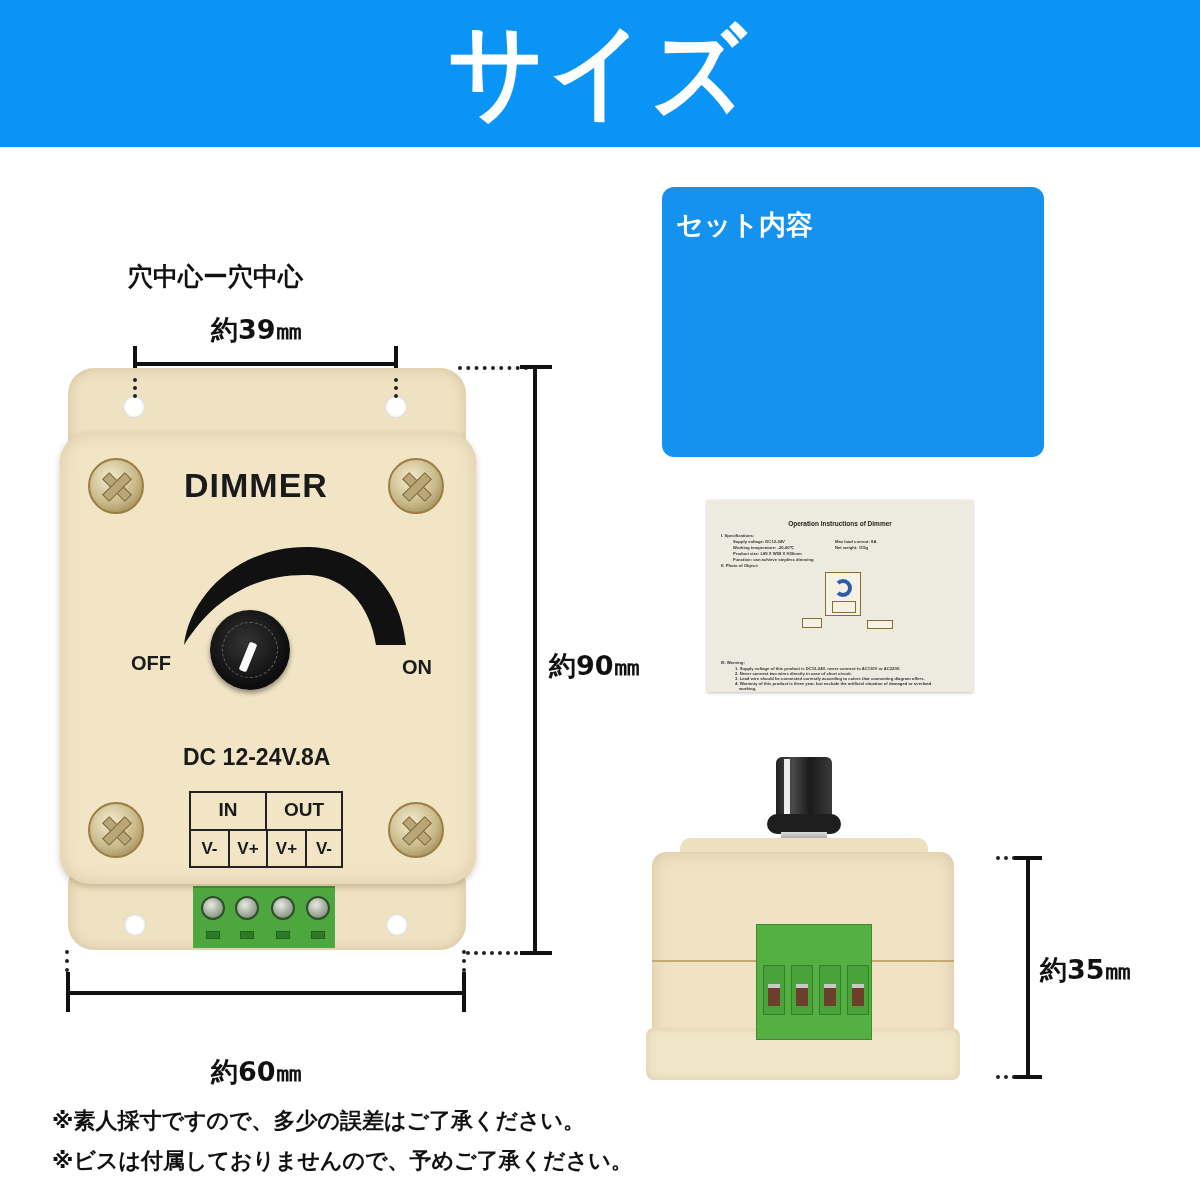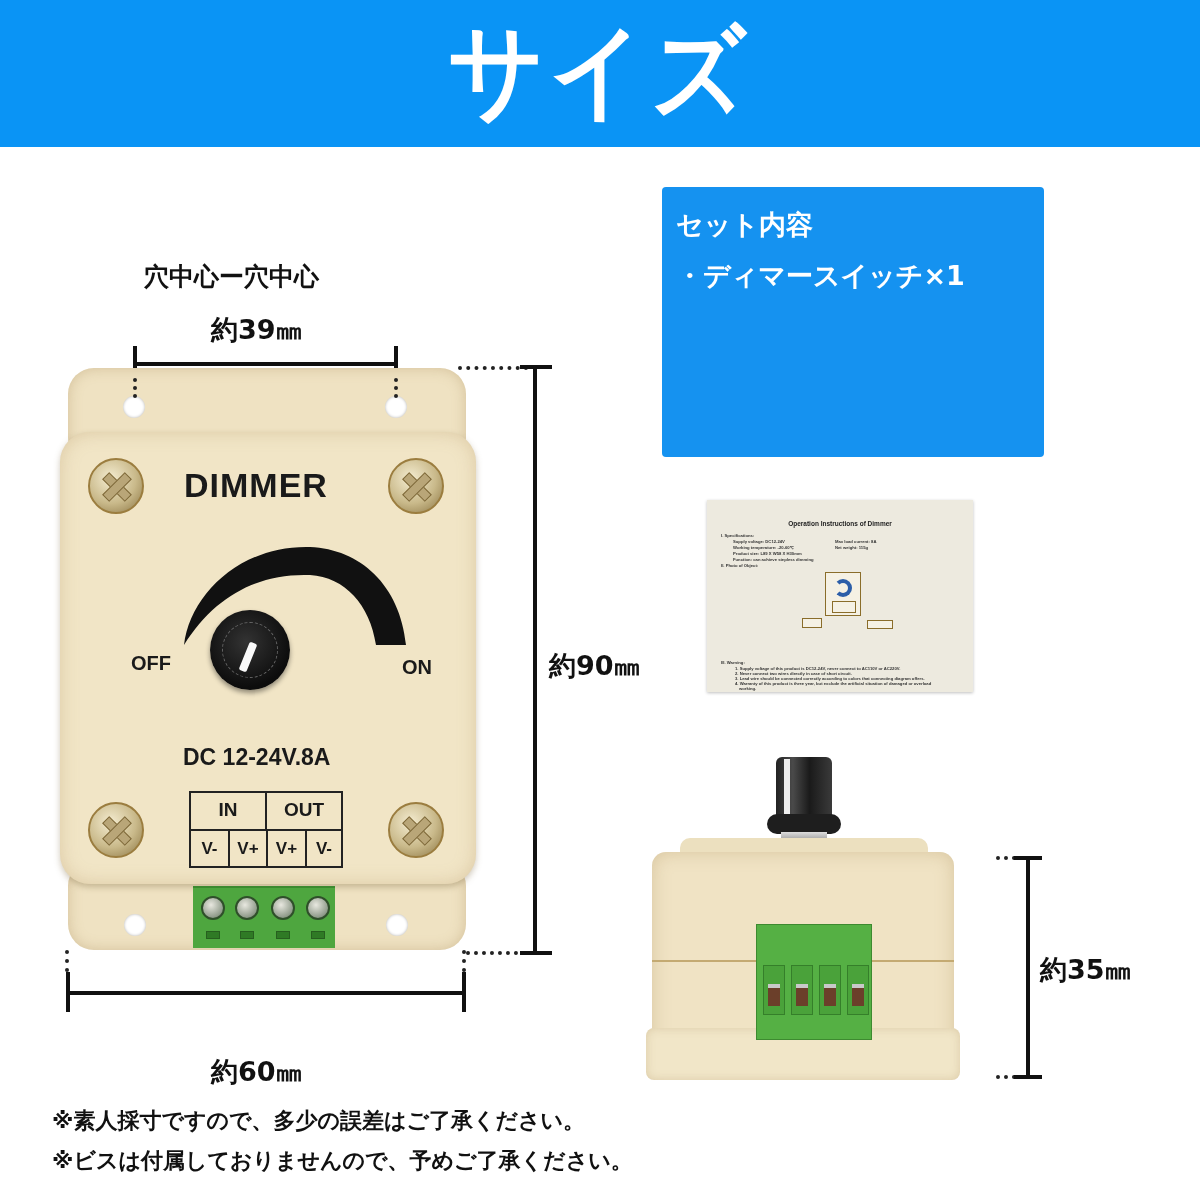--- a/index.html
+++ b/index.html
@@ -4,21 +4,21 @@
 <style>
   * { box-sizing: border-box; margin: 0; padding: 0; }
   html, body { width: 1200px; height: 1200px; background: #ffffff; overflow: hidden; }
   body { position: relative; font-family: "DejaVu Sans", sans-serif; color: #111; }
 
   .banner { position: absolute; left: 0; top: 0; width: 1200px; height: 147px; background: #0a94f5; }
   .banner-title { position: absolute; left: 0; right: 0; top: 6px; text-align: center; color: #fff;
     font-size: 104px; font-weight: bold; letter-spacing: 6px; line-height: 130px; transform: scaleX(0.9); }
 
   .info-box { position: absolute; left: 662px; top: 187px; width: 382px; height: 270px; background: #1592f0;
-    border-radius: 4px; padding: 12px 14px; color: #fff; }
+    border-radius: 12px; padding: 12px 14px; color: #fff; }
   .info-line { font-size: 27px; font-weight: bold; line-height: 51px; white-space: nowrap; }
 
   .abs { position: absolute; }
   .dim-text { font-weight: bold; color: #111; white-space: nowrap; }
 
   
   .hline { position: absolute; height: 4px; background: #111; }
   .vline { position: absolute; width: 4px; background: #111; }
   .dotted-h { position: absolute; height: 0; border-top: 4px dotted #222; }
   .dotted-v { position: absolute; width: 0; border-left: 4px dotted #222; }
@@ -75,24 +75,23 @@
 </style>
 </head>
 <body>
 
 <div class="banner">
   <div class="banner-title">サイズ</div>
 </div>
 
 <div class="info-box">
   <div class="info-line">セット内容</div>
-  <div class="info-line">・ディマースイッチ×1</div>
-</div>
-
-<div class="abs dim-text" style="left:144px; top:260px; font-size:25px;">穴中心ー穴中心</div>
+</div>
+
+<div class="abs dim-text" style="left:128px; top:260px; font-size:25px;">穴中心ー穴中心</div>
 <div class="abs dim-text" style="left:211px; top:312px; font-size:27px;">約39㎜</div>
 <div class="hline" style="left:133px; top:362px; width:264px;"></div>
 <div class="vline" style="left:133px; top:346px; height:34px;"></div>
 <div class="vline" style="left:394px; top:346px; height:34px;"></div>
 
 <div class="plate" style="left:68px; top:368px; width:398px; height:96px;"></div>
 <div class="hole" style="left:123px; top:396px;"></div>
 <div class="hole" style="left:385px; top:396px;"></div>
 <div class="dotted-v" style="left:133px; top:378px; height:20px;"></div>
 <div class="dotted-v" style="left:394px; top:378px; height:20px;"></div>

